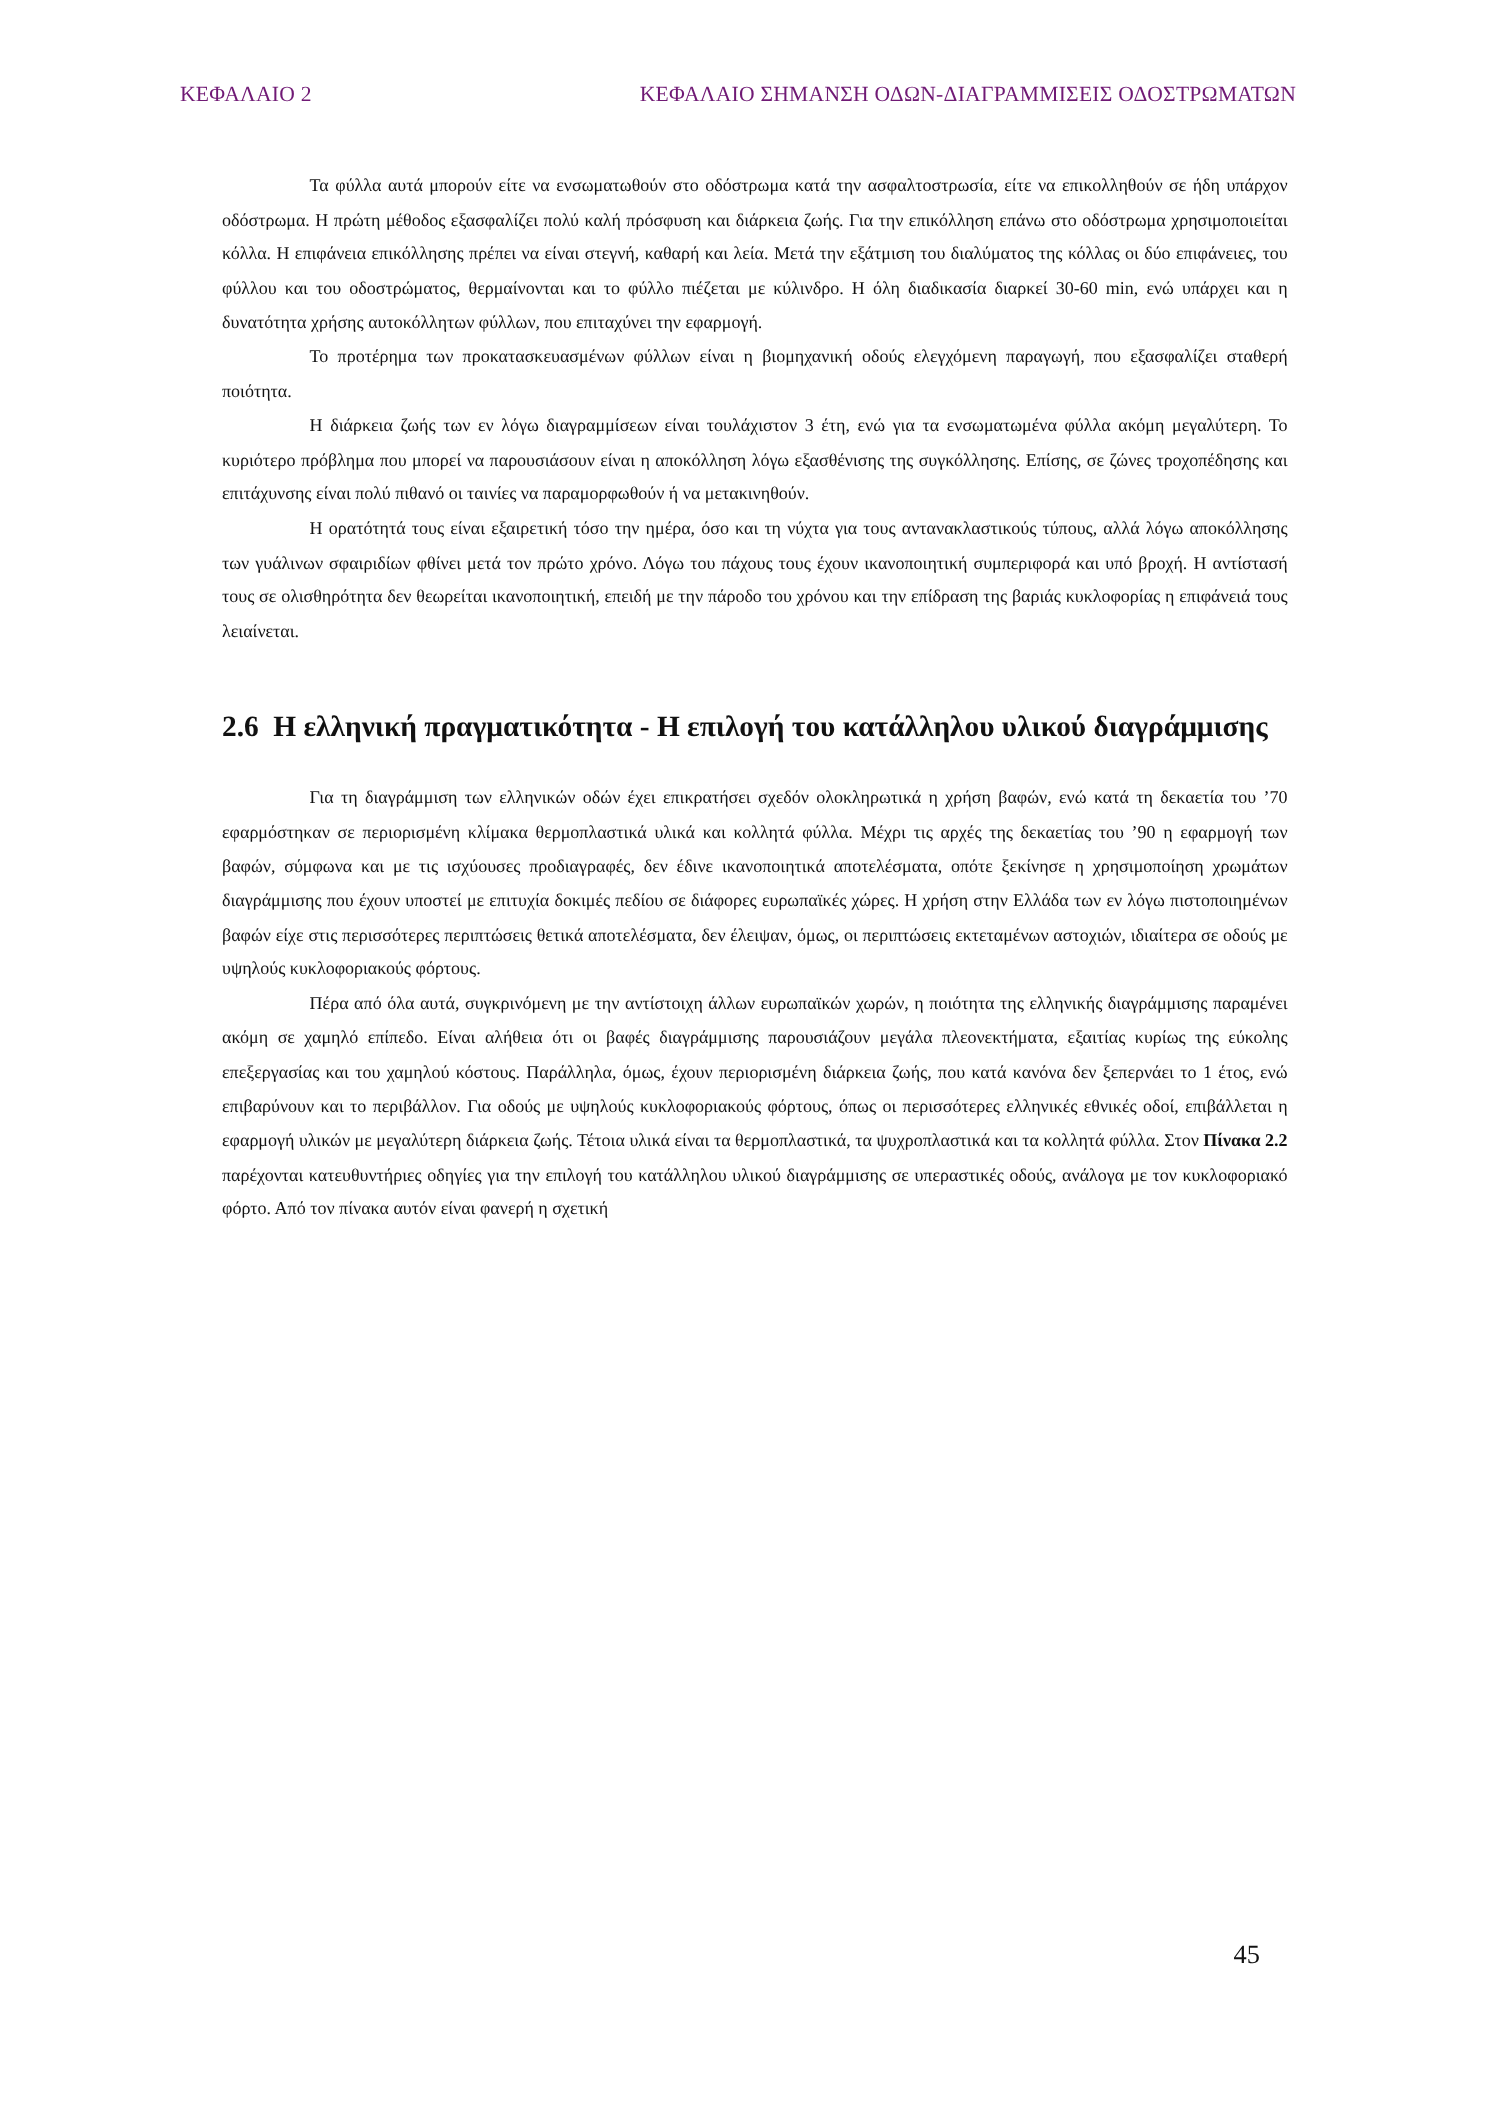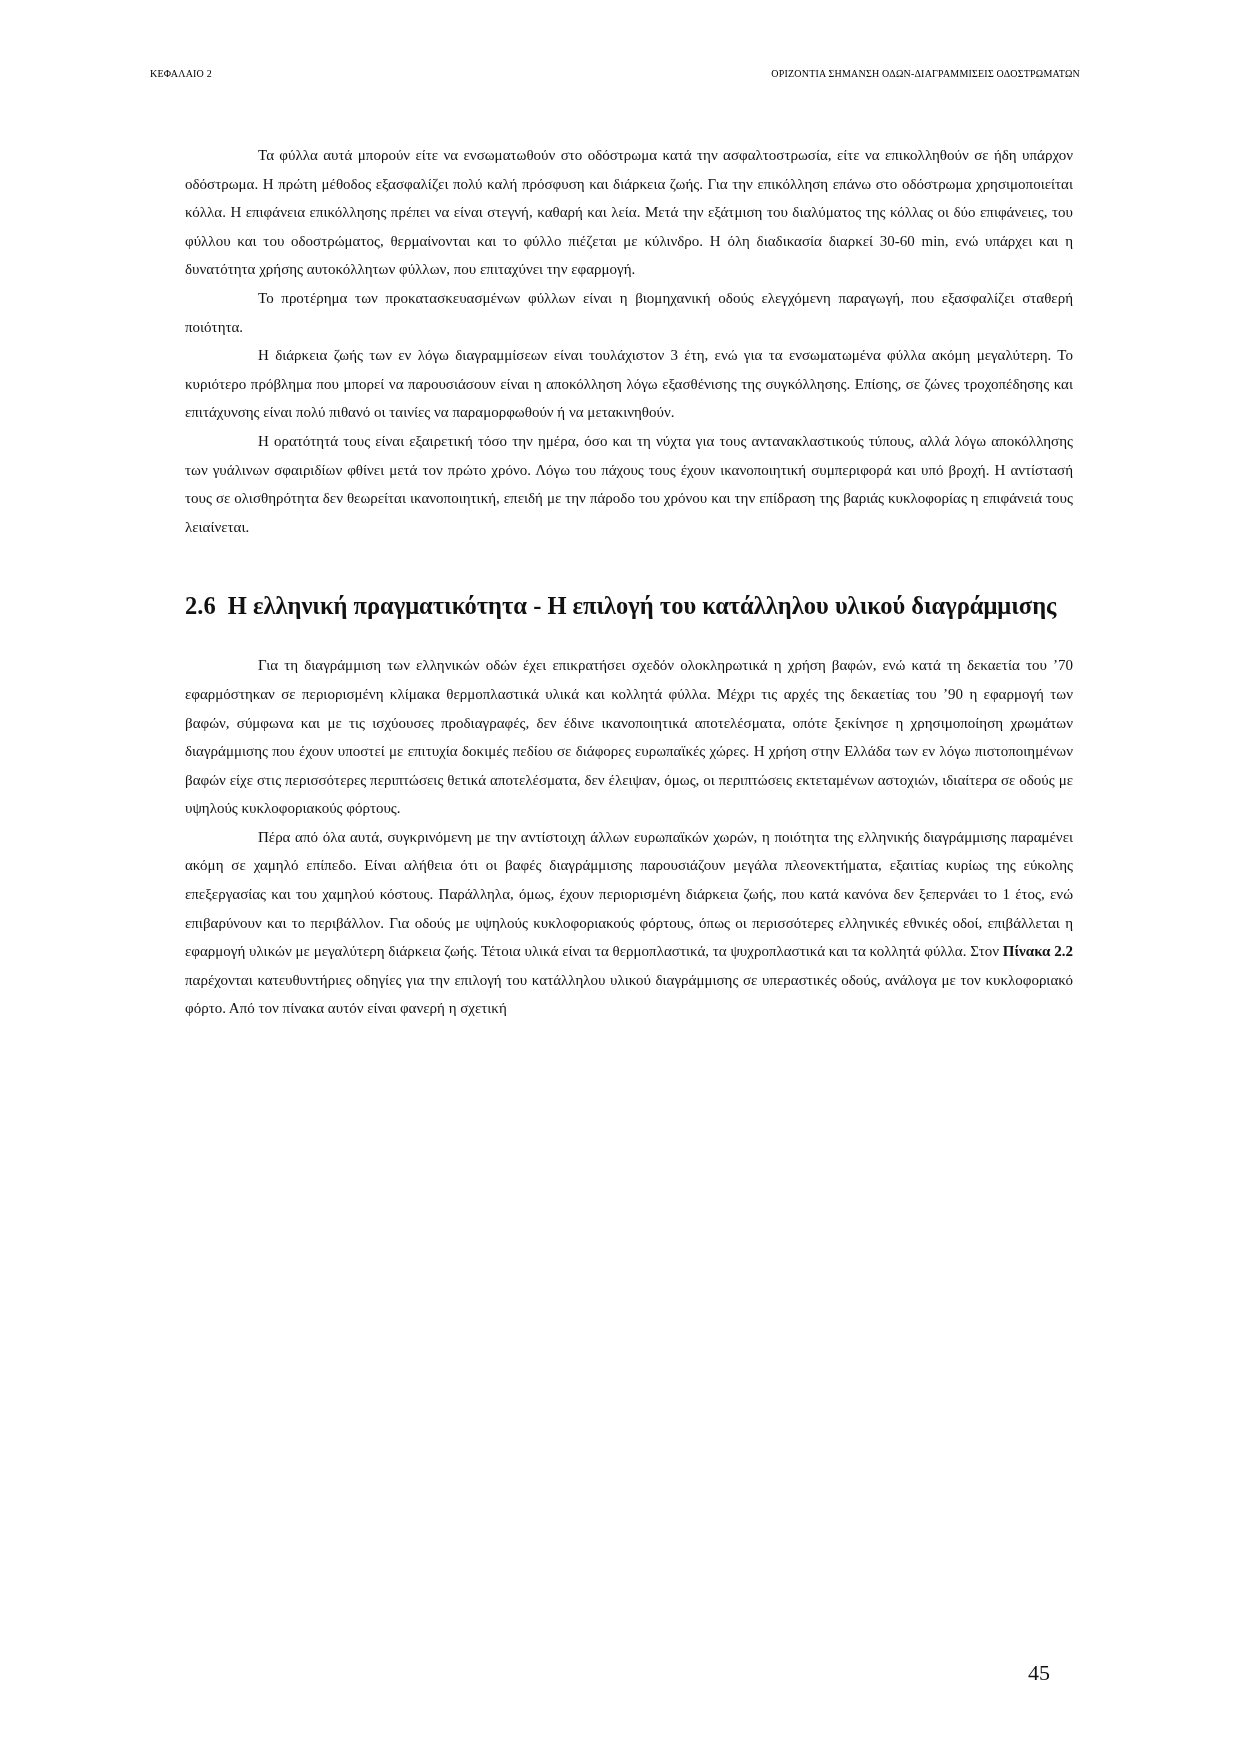--- a/index.html
+++ b/index.html
@@ -4,21 +4,21 @@
 <style>
   html, body { margin: 0; padding: 0; background: #ffffff; }
   body {
     width: 1239px; height: 1754px; position: relative; overflow: hidden;
     font-family: "Liberation Serif", "DejaVu Serif", serif;
     color: #111111;
   }
   .running-header {
     position: absolute; left: 150px; top: 68px; width: 930px;
     display: flex; justify-content: space-between;
-    font-size: 10px; letter-spacing: 0.2px; color: #000000;
+    font-size: 18px; letter-spacing: 0.2px; color: #701a75;
   }
   .content {
     position: absolute; left: 185px; top: 141px; width: 888px;
   }
   .content p {
     margin: 0;
     font-size: 15px;
     line-height: 28.6px;
     text-align: justify;
     text-indent: 73px;
@@ -26,31 +26,31 @@
   .section-heading {
     margin: 48px 0 28px 0;
     font-size: 24.5px;
     font-weight: bold;
     line-height: 34px;
     padding-left: 46px;
     text-indent: -46px;
   }
   .section-heading .num { margin-right: 6px; }
   .page-number {
-    position: absolute; left: 1028px; top: 1660px;
+    position: absolute; left: 1028px; top: 1616px;
     font-size: 22px;
   }
   b { font-weight: bold; }
 </style>
 </head>
 <body>
 
 <div class="running-header">
   <span>ΚΕΦΑΛΑΙΟ 2</span>
-  <span>ΟΡΙΖΟΝΤΙΑ ΣΗΜΑΝΣΗ ΟΔΩΝ-ΔΙΑΓΡΑΜΜΙΣΕΙΣ ΟΔΟΣΤΡΩΜΑΤΩΝ</span>
+  <span>ΚΕΦΑΛΑΙΟ ΣΗΜΑΝΣΗ ΟΔΩΝ-ΔΙΑΓΡΑΜΜΙΣΕΙΣ ΟΔΟΣΤΡΩΜΑΤΩΝ</span>
 </div>
 
 <div class="content">
   <p>Τα φύλλα αυτά μπορούν είτε να ενσωματωθούν στο οδόστρωμα κατά την ασφαλτοστρωσία, είτε να επικολληθούν σε ήδη υπάρχον οδόστρωμα. Η πρώτη μέθοδος εξασφαλίζει πολύ καλή πρόσφυση και διάρκεια ζωής. Για την επικόλληση επάνω στο οδόστρωμα χρησιμοποιείται κόλλα. Η επιφάνεια επικόλλησης πρέπει να είναι στεγνή, καθαρή και λεία. Μετά την εξάτμιση του διαλύματος της κόλλας οι δύο επιφάνειες, του φύλλου και του οδοστρώματος, θερμαίνονται και το φύλλο πιέζεται με κύλινδρο. Η όλη διαδικασία διαρκεί 30-60 min, ενώ υπάρχει και η δυνατότητα χρήσης αυτοκόλλητων φύλλων, που επιταχύνει την εφαρμογή.</p>
   <p>Το προτέρημα των προκατασκευασμένων φύλλων είναι η βιομηχανική οδούς ελεγχόμενη παραγωγή, που εξασφαλίζει σταθερή ποιότητα.</p>
   <p>Η διάρκεια ζωής των εν λόγω διαγραμμίσεων είναι τουλάχιστον 3 έτη, ενώ για τα ενσωματωμένα φύλλα ακόμη μεγαλύτερη. Το κυριότερο πρόβλημα που μπορεί να παρουσιάσουν είναι η αποκόλληση λόγω εξασθένισης της συγκόλλησης. Επίσης, σε ζώνες τροχοπέδησης και επιτάχυνσης είναι πολύ πιθανό οι ταινίες να παραμορφωθούν ή να μετακινηθούν.</p>
   <p>Η ορατότητά τους είναι εξαιρετική τόσο την ημέρα, όσο και τη νύχτα για τους αντανακλαστικούς τύπους, αλλά λόγω αποκόλλησης των γυάλινων σφαιριδίων φθίνει μετά τον πρώτο χρόνο. Λόγω του πάχους τους έχουν ικανοποιητική συμπεριφορά και υπό βροχή. Η αντίστασή τους σε ολισθηρότητα δεν θεωρείται ικανοποιητική, επειδή με την πάροδο του χρόνου και την επίδραση της βαριάς κυκλοφορίας η επιφάνειά τους λειαίνεται.</p>
 
   <div class="section-heading">
     <span class="num">2.6</span>

